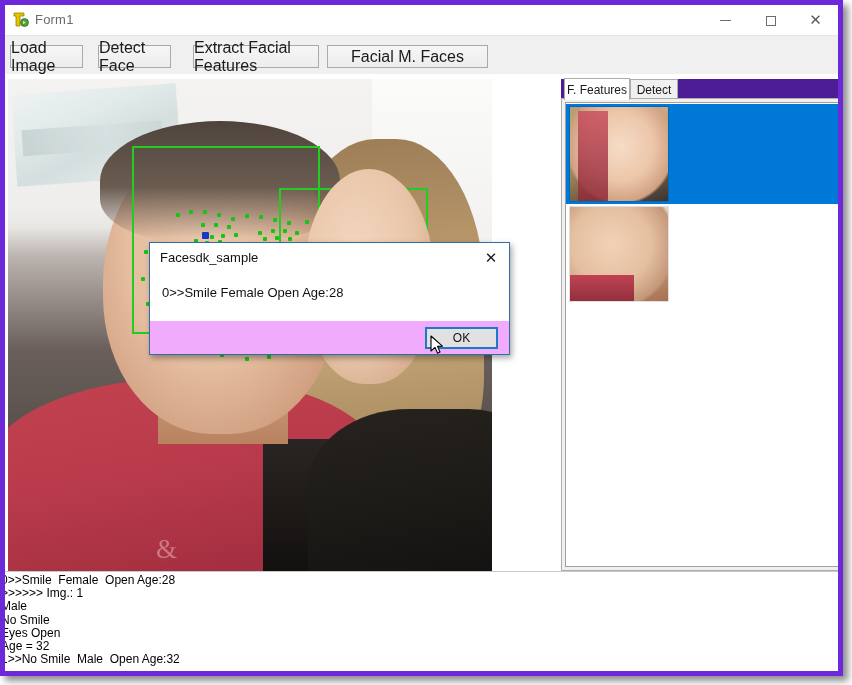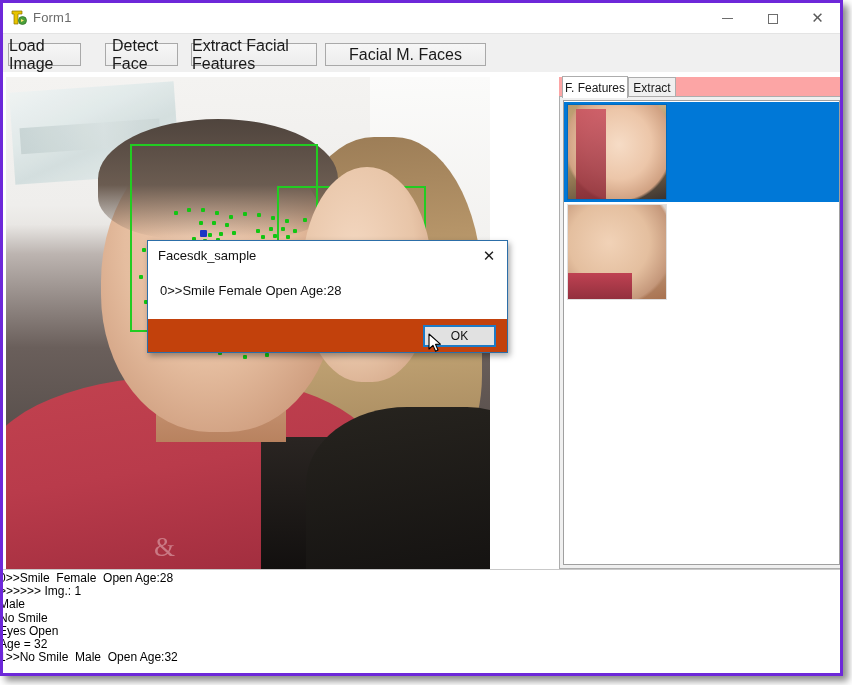--- a/index.html
+++ b/index.html
@@ -6,21 +6,21 @@
     margin: 0; padding: 0;
     width: 852px; height: 685px;
     background: #ffffff;
     font-family: "Liberation Sans", sans-serif;
     overflow: hidden;
   }
   #app {
     position: absolute; left: 0; top: 0;
     width: 843px; height: 676px;
     background: #ffffff;
-    border: 3px solid #6d28d9;
+    border: 5px solid #6d28d9;
     box-sizing: border-box;
     box-shadow: 5px 5px 7px rgba(0,0,0,0.45);
     overflow: hidden;
   }
 
   
   .titlebar {
     position: absolute; left: 0; top: 0;
     width: 100%; height: 31px;
     background: #ffffff;
@@ -148,21 +148,21 @@
     border-radius: 1px;
   }
   .lmk.eye {
     width: 7px; height: 7px; background: #1b38c4; border-radius: 1px;
   }
 
   
   .rpanel {
     position: absolute; left: 556px; top: 74px;
     width: 283px; height: 492px;
-    background: #fca5a5;
+    background: #4c1d95;
   }
   .tabstrip {
     position: absolute; left: 0; top: 0; height: 20px; width: 100%;
   }
   .tab {
     position: absolute; top: 0; height: 20px;
     background: #f0f0f0;
     border: 1px solid #adadad;
     border-bottom: none;
     box-sizing: border-box;
@@ -266,21 +266,21 @@
     position: absolute; left: 0; top: 30px; width: 100%; height: 49px;
     background: #ffffff;
     border-bottom: 1px solid #dfdfdf;
   }
   .dlg-msg {
     position: absolute; left: 12px; top: 12px;
     font-size: 13px; color: #111111;
   }
   .dlg-footer {
     position: absolute; left: 0; bottom: 0; width: 100%; height: 33px;
-    background: #c2410c;
+    background: #f0abfc;
   }
   .dlg-ok {
     position: absolute; right: 11px; top: 6px;
     width: 73px; height: 22px;
     background: #e1e1e1;
     border: 2px solid #1c7ac6;
     box-sizing: border-box;
     font-size: 12px; color: #111111;
     display: flex; align-items: center; justify-content: center;
     cursor: default;
@@ -310,21 +310,21 @@
         <span class="glyph-max"></span>
       </div>
       <div class="winbtn">
         <span class="glyph-close">✕</span>
       </div>
     </div>
   </div>
 
   <div class="toolbar" id="toolbar">
       <div class="tbtn" style="left: 5px; width: 73px;">Load Image</div>
-      <div class="tbtn" style="left: 102px; width: 73px; padding-left: 6px;">Detect Face</div>
+      <div class="tbtn" style="left: 93px; width: 73px;">Detect Face</div>
       <div class="tbtn" style="left: 188px; width: 126px;">Extract Facial Features</div>
       <div class="tbtn" style="left: 322px; width: 161px;">Facial M. Faces</div>
     </div>
 
   <div class="canvas">
     <div class="photo-wall"></div>
     <div class="wall-right"></div>
     <div class="wall-poster"></div>
     <div class="woman-hair"></div>
     <div class="man-body"></div>
@@ -399,21 +399,21 @@
           </div>
           <div class="lrow" style="top: 101px;">
             <div class="thumb">
               <div class="thumb-m"></div>
             </div>
           </div>
         </div>
     </div>
     <div class="tabstrip" id="tabstrip">
         <div class="tab active" style="left: 3px; width: 66px;">F. Features</div>
-        <div class="tab" style="left: 69px; width: 48px;">Extract</div>
+        <div class="tab" style="left: 69px; width: 48px;">Detect</div>
       </div>
   </div>
 
   <div class="logarea">
     <div class="logtext">0&gt;&gt;Smile  Female  Open Age:28
 &gt;&gt;&gt;&gt;&gt;&gt; Img.: 1
 Male
 No Smile
 Eyes Open
 Age = 32

